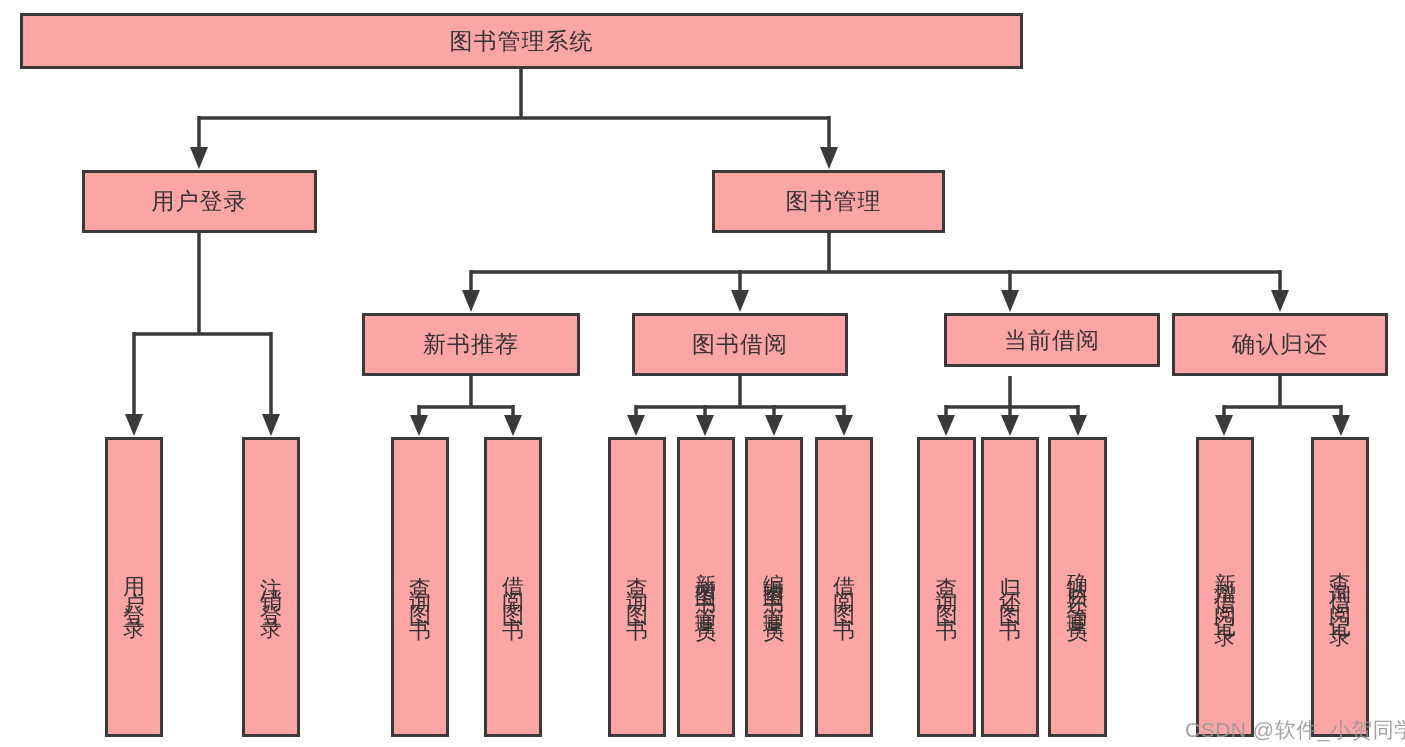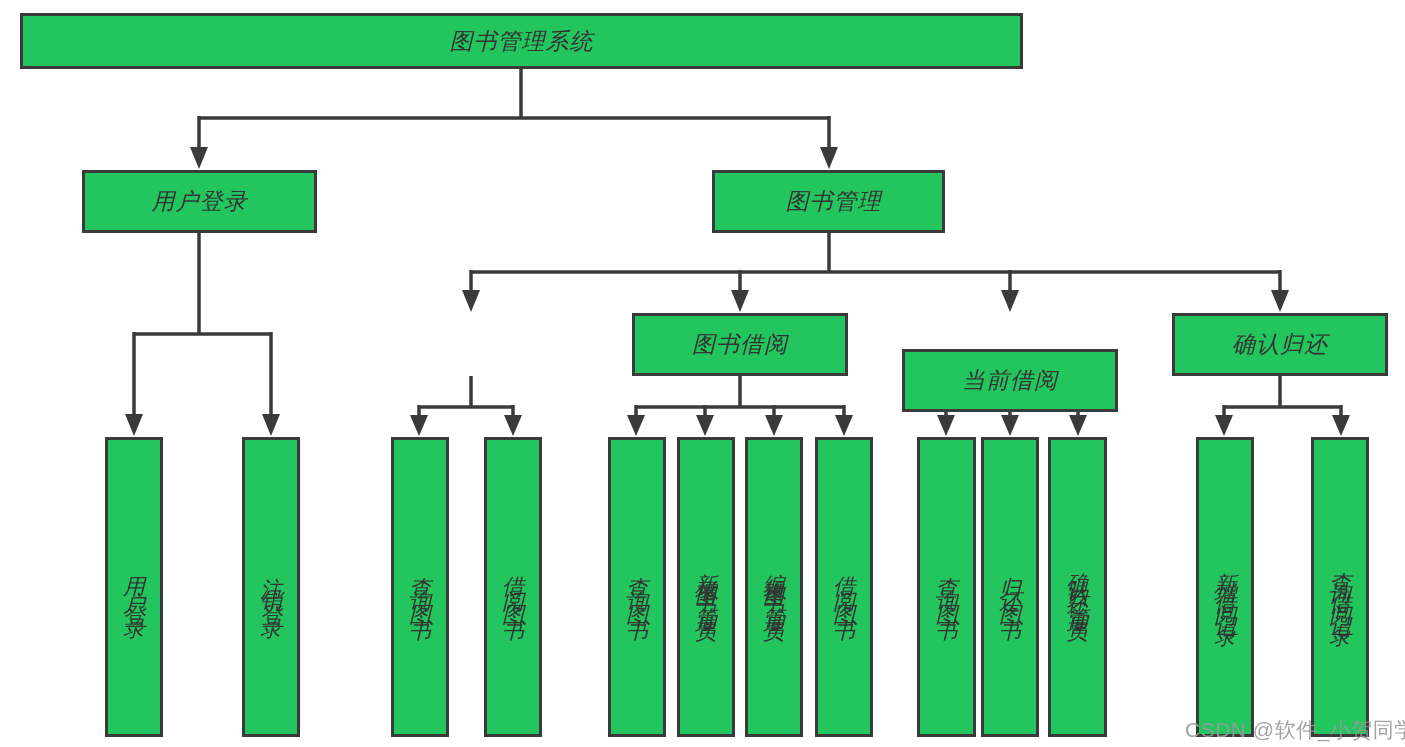--- a/index.html
+++ b/index.html
@@ -30,29 +30,28 @@
     fill: none;
   }
   .connectors polygon {
     fill: var(--line);
     stroke: none;
   }
   .node {
     position: absolute;
     box-sizing: border-box;
     border: 3px solid var(--box-border);
-    background: #22c55e;
+    background: #fca5a5;
     display: flex;
     align-items: center;
     justify-content: center;
     font-size: 23px;
     letter-spacing: 1px;
     z-index: 1;
     white-space: nowrap;
-    font-style: italic;
   }
   .v-node { font-size: 22px; letter-spacing: 0; }
   .v-node .vtext {
     writing-mode: vertical-lr;
     text-orientation: mixed;
     line-height: 1;
   }
   .ls4 .vtext { letter-spacing: 14px; }
   .ls6 .vtext { letter-spacing: 11px; }
   .ls9 .vtext { letter-spacing: 7px; font-size: 21px; }
@@ -147,22 +146,23 @@
       <line x1="1341" y1="405" x2="1341" y2="417"></line>
       <polygon points="1332,415 1350,415 1341,436"></polygon>
     </g>
   </svg>
 
   <div class="node" style="left:20px; top:13px; width:1003px; height:56px;">图书管理系统</div>
 
   <div class="node" style="left:82px; top:170px; width:235px; height:63px;">用户登录</div>
   <div class="node" style="left:712px; top:170px; width:233px; height:63px;padding-left:10px;">图书管理</div>
 
+  <div class="node" style="left:362px; top:313px; width:218px; height:63px;">新书推荐</div>
   <div class="node" style="left:632px; top:313px; width:216px; height:63px;">图书借阅</div>
-  <div class="node" style="left:902px; top:313px; width:216px; height:63px;margin-top:36px;">当前借阅</div>
+  <div class="node" style="left:944px; top:313px; width:216px; height:54px;">当前借阅</div>
   <div class="node" style="left:1172px; top:313px; width:216px; height:63px;">确认归还</div>
 
   <div class="node v-node ls4" style="left:105px; top:437px; width:58px; height:300px;">
     <span class="vtext">用户登录</span>
   </div>
   <div class="node v-node ls4" style="left:242px; top:437px; width:58px; height:300px;">
     <span class="vtext">注销登录</span>
   </div>
 
   <div class="node v-node ls4" style="left:391px; top:437px; width:58px; height:300px;">

